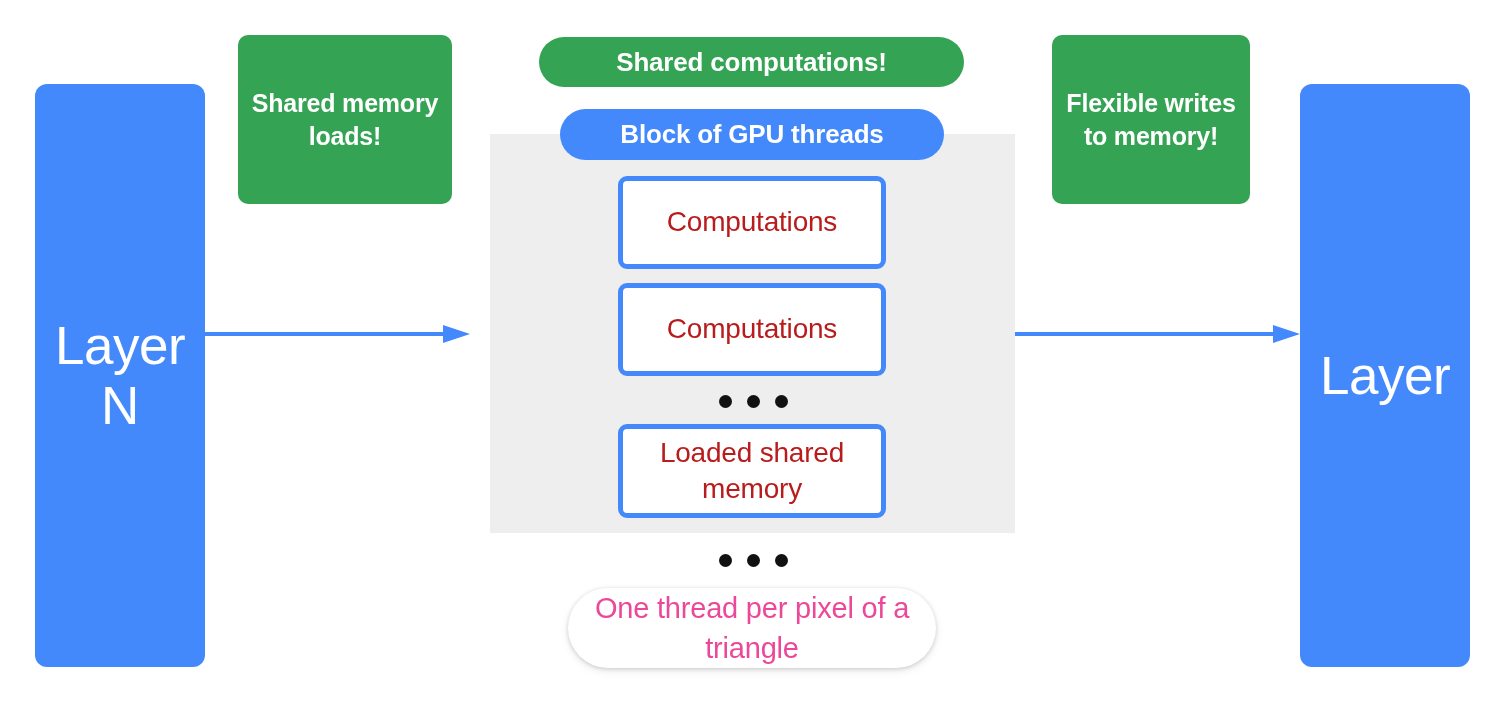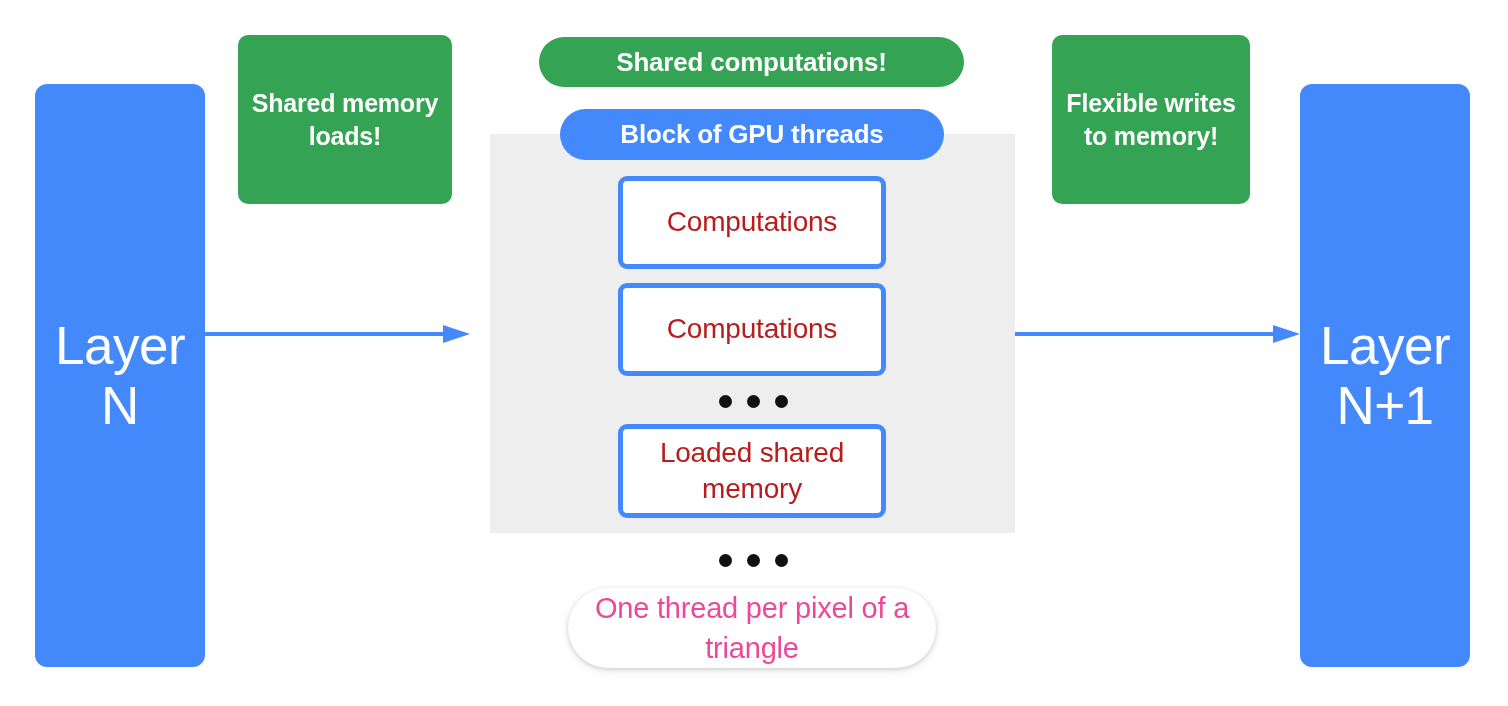--- a/index.html
+++ b/index.html
@@ -242,16 +242,16 @@
   <div id="callout-flexible-writes" class="callout-green">
     <span>Flexible writes to memory!</span>
   </div>
 
   <svg id="arrow-right" class="arrow" viewBox="0 0 285 22" preserveAspectRatio="none">
     <line x1="0" y1="11" x2="260" y2="11" stroke="#4389FB" stroke-width="4"></line>
     <polygon points="258,2 285,11 258,20" fill="#4389FB"></polygon>
   </svg>
 
   <div id="layer-n1" class="layer-block">
-    <span><span>Layer</span><br><span>N+1</span></span>
+    <span><span>Layer</span><br></span>
   </div>
 
 </div>
 
 </body></html>

